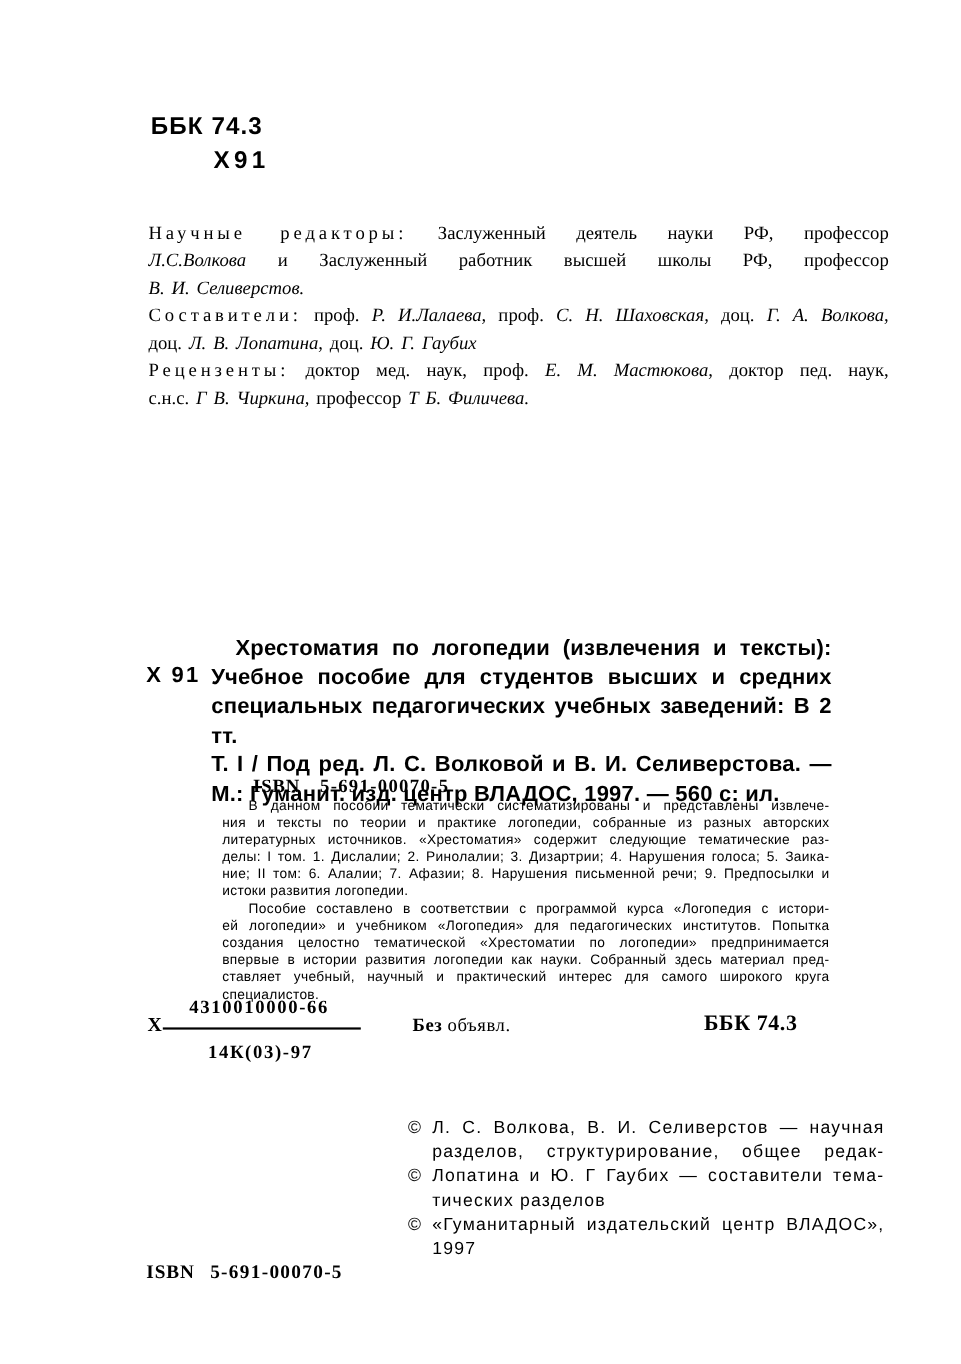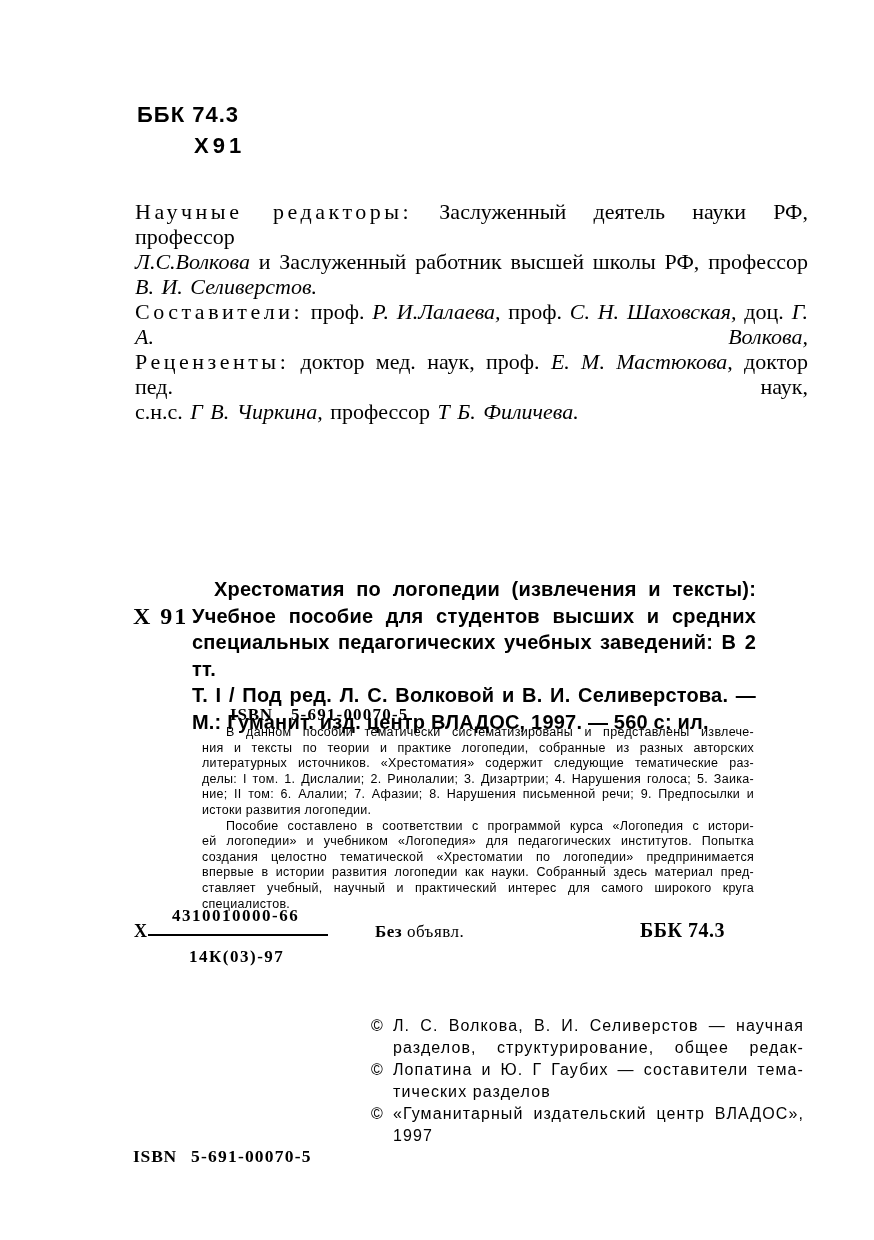--- a/index.html
+++ b/index.html
@@ -12,32 +12,32 @@
   .it { font-style:italic; }
 
   
   .codes { position:absolute; left:137px; top:99px;
            font-family:"Liberation Sans",sans-serif; font-weight:bold;
            font-size:22px; line-height:31px; letter-spacing:1px; }
   .codes .idx { margin-left:57px; letter-spacing:4px; }
 
   
   .editors { position:absolute; left:135px; top:199px; width:673px;
-             font-family:"Liberation Serif",serif; font-size:22px;
+             font-family:"Liberation Serif",serif; font-size:17px;
              line-height:25px; word-spacing:2px; }
   .editors .spaced { letter-spacing:3.5px; }
 
   
   .biblio { position:absolute; left:192px; top:576px; width:564px;
             font-family:"Liberation Sans",sans-serif; font-weight:bold;
             font-size:20px; line-height:26.5px; letter-spacing:0.2px; }
   .biblio .ind1 { text-indent:22px; }
   .biblio-label { position:absolute; left:133px; top:603px;
-                  font-family:Liberation Serif, serif; font-weight:bold;
-                  font-size:24px; letter-spacing:2px; }
+                  font-family:Liberation Sans, sans-serif; font-weight:bold;
+                  font-size:20px; letter-spacing:2px; }
 
   .isbn-mid { position:absolute; left:230px; top:705px;
               font-family:"Liberation Serif",serif; font-weight:bold;
               font-size:17px; letter-spacing:0.8px; }
   .isbn-mid .val { margin-left:18px; letter-spacing:1.2px; }
 
   
   .annotation { position:absolute; left:202px; top:725px; width:552px;
                 font-family:"Liberation Sans",sans-serif; font-size:12.5px;
                 line-height:15.6px; letter-spacing:0.3px; }
@@ -72,20 +72,21 @@
   <div class="codes">
     <div>ББК 74.3</div>
     <div class="idx">Х91</div>
   </div>
 
   <div class="editors">
     <div class="jl"><span class="spaced">Научные редакторы:</span><span> Заслуженный деятель науки РФ, профессор</span></div>
     <div class="jl"><span class="it">Л.С.Волкова</span><span> и Заслуженный работник высшей школы РФ, профессор</span></div>
     <div><span class="it">В. И. Селиверстов.</span></div>
     <div class="jl"><span class="spaced">Составители:</span><span> проф. </span><span class="it">Р. И.Лалаева,</span><span> проф. </span><span class="it">С. Н. Шаховская,</span><span> доц. </span><span class="it">Г. А. Волкова,</span></div>
+    <div><span>доц. </span><span class="it">Л. В. Лопатина,</span><span> доц. </span><span class="it">Ю. Г. Гаубих</span></div>
     <div class="jl"><span class="spaced">Рецензенты:</span><span> доктор мед. наук, проф. </span><span class="it">Е. М. Мастюкова,</span><span> доктор пед. наук,</span></div>
     <div><span>с.н.с. </span><span class="it">Г В. Чиркина,</span><span> профессор </span><span class="it">Т Б. Филичева.</span></div>
   </div>
 
   <div class="biblio-label">Х 91</div>
 
   <div class="biblio">
     <div class="jl ind1">Хрестоматия по логопедии (извлечения и тексты):</div>
     <div class="jl">Учебное пособие для студентов высших и средних</div>
     <div class="jl">специальных педагогических учебных заведений: В 2 тт.</div>

